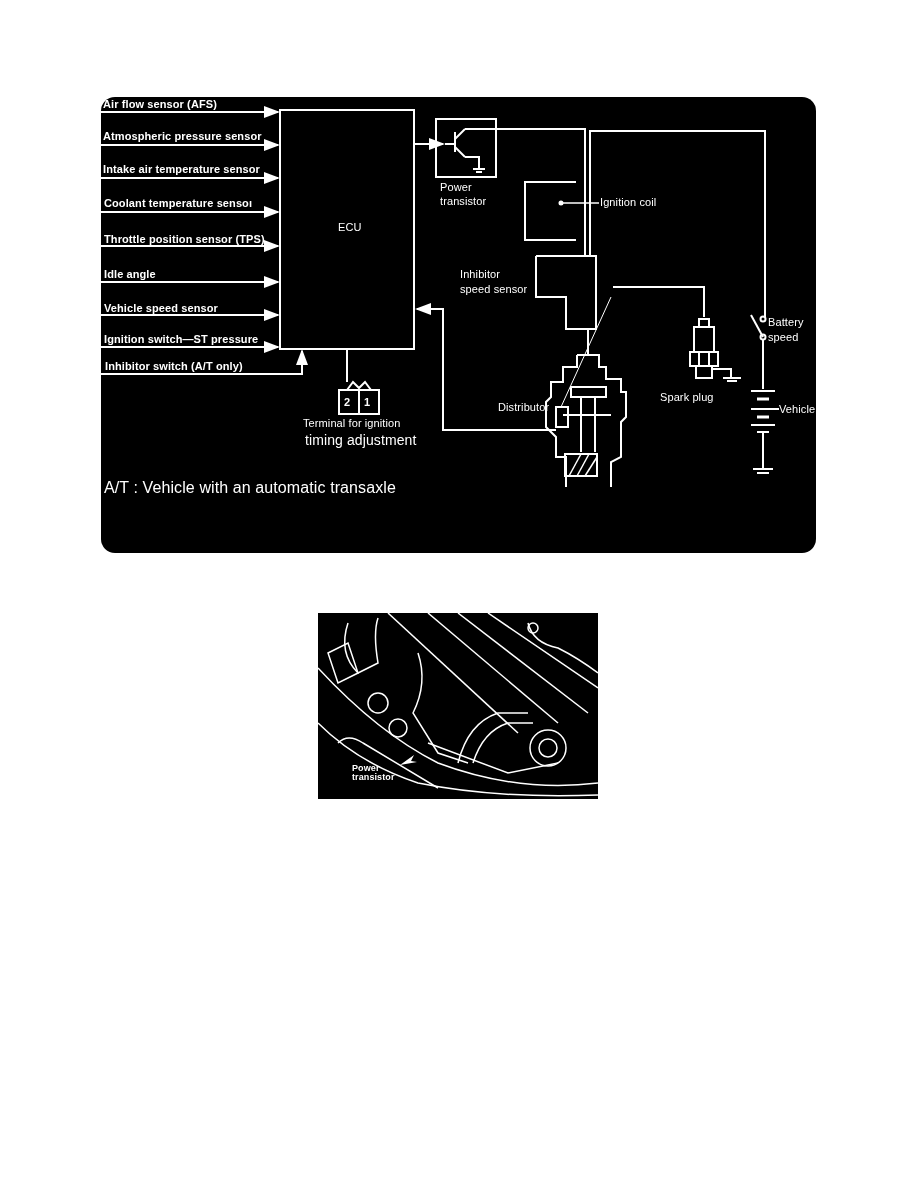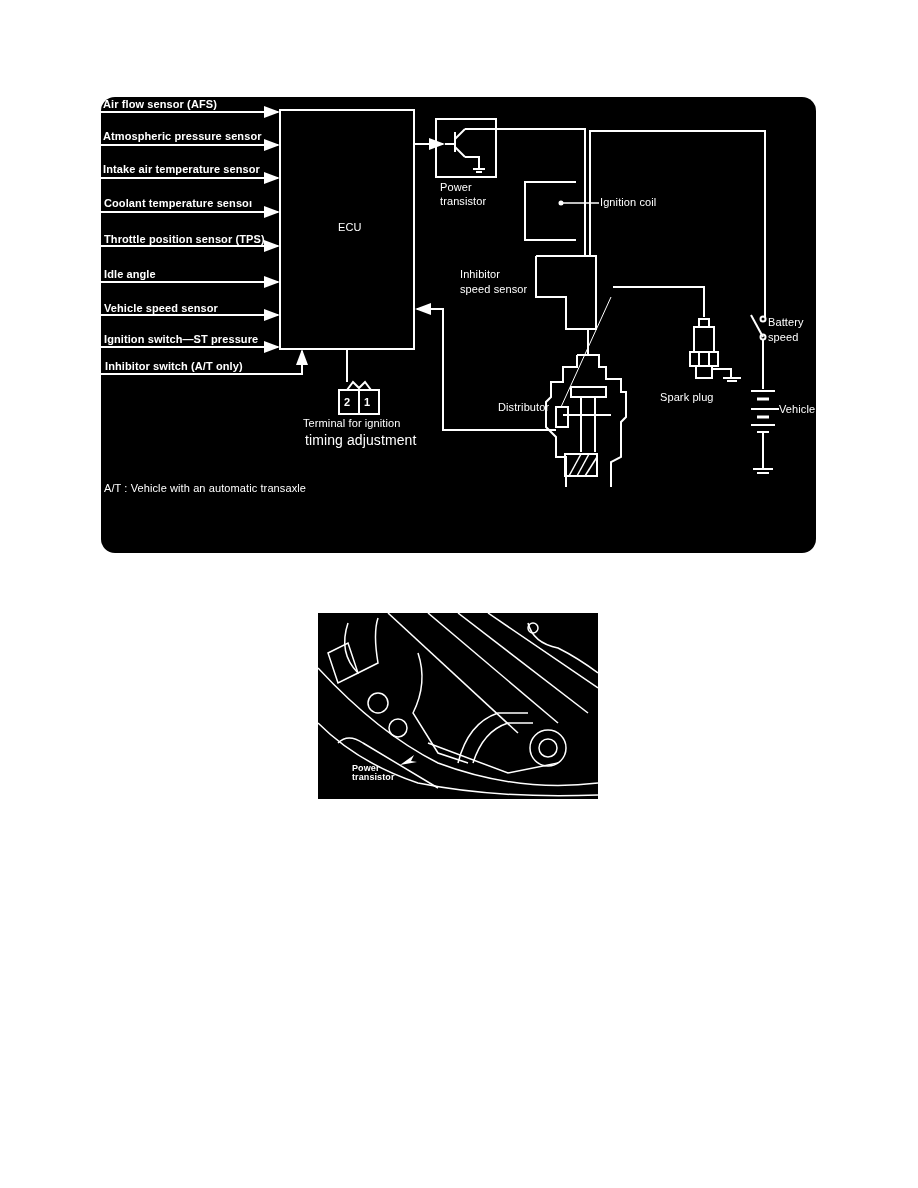--- a/index.html
+++ b/index.html
@@ -144,21 +144,21 @@
   <span class="lbl norm" style="left:667px;top:234px">speed</span>
 
   <span class="lbl norm" style="left:678px;top:306px">Vehicle</span>
 
   <span class="lbl norm" style="left:243px;top:299px;font-weight:bold">2</span>
   <span class="lbl norm" style="left:263px;top:299px;font-weight:bold">1</span>
 
   <span class="lbl norm" style="left:202px;top:320px">Terminal for ignition</span>
   <span class="lbl norm" style="left:204px;top:337px;font-size:14px">timing adjustment</span>
 
-  <span class="lbl norm" style="left:3px;top:385px;font-size:11px">A/T : Vehicle with an automatic transaxle</span>
+  <span class="lbl norm" style="left:3px;top:385px;font-size:16px">A/T : Vehicle with an automatic transaxle</span>
 </div>
 
 <div id="photo" class="panel">
   <svg width="280" height="186" viewBox="0 0 280 186">
     <g stroke="#fff" stroke-width="1.5" fill="none">
       <path d="M0,55 Q60,120 120,150 Q200,180 280,170"></path>
       <path d="M0,110 Q40,150 100,170 Q180,186 280,182"></path>
       <path d="M70,0 L200,120"></path>
       <path d="M110,0 L240,110"></path>
       <path d="M140,0 L270,100"></path>

